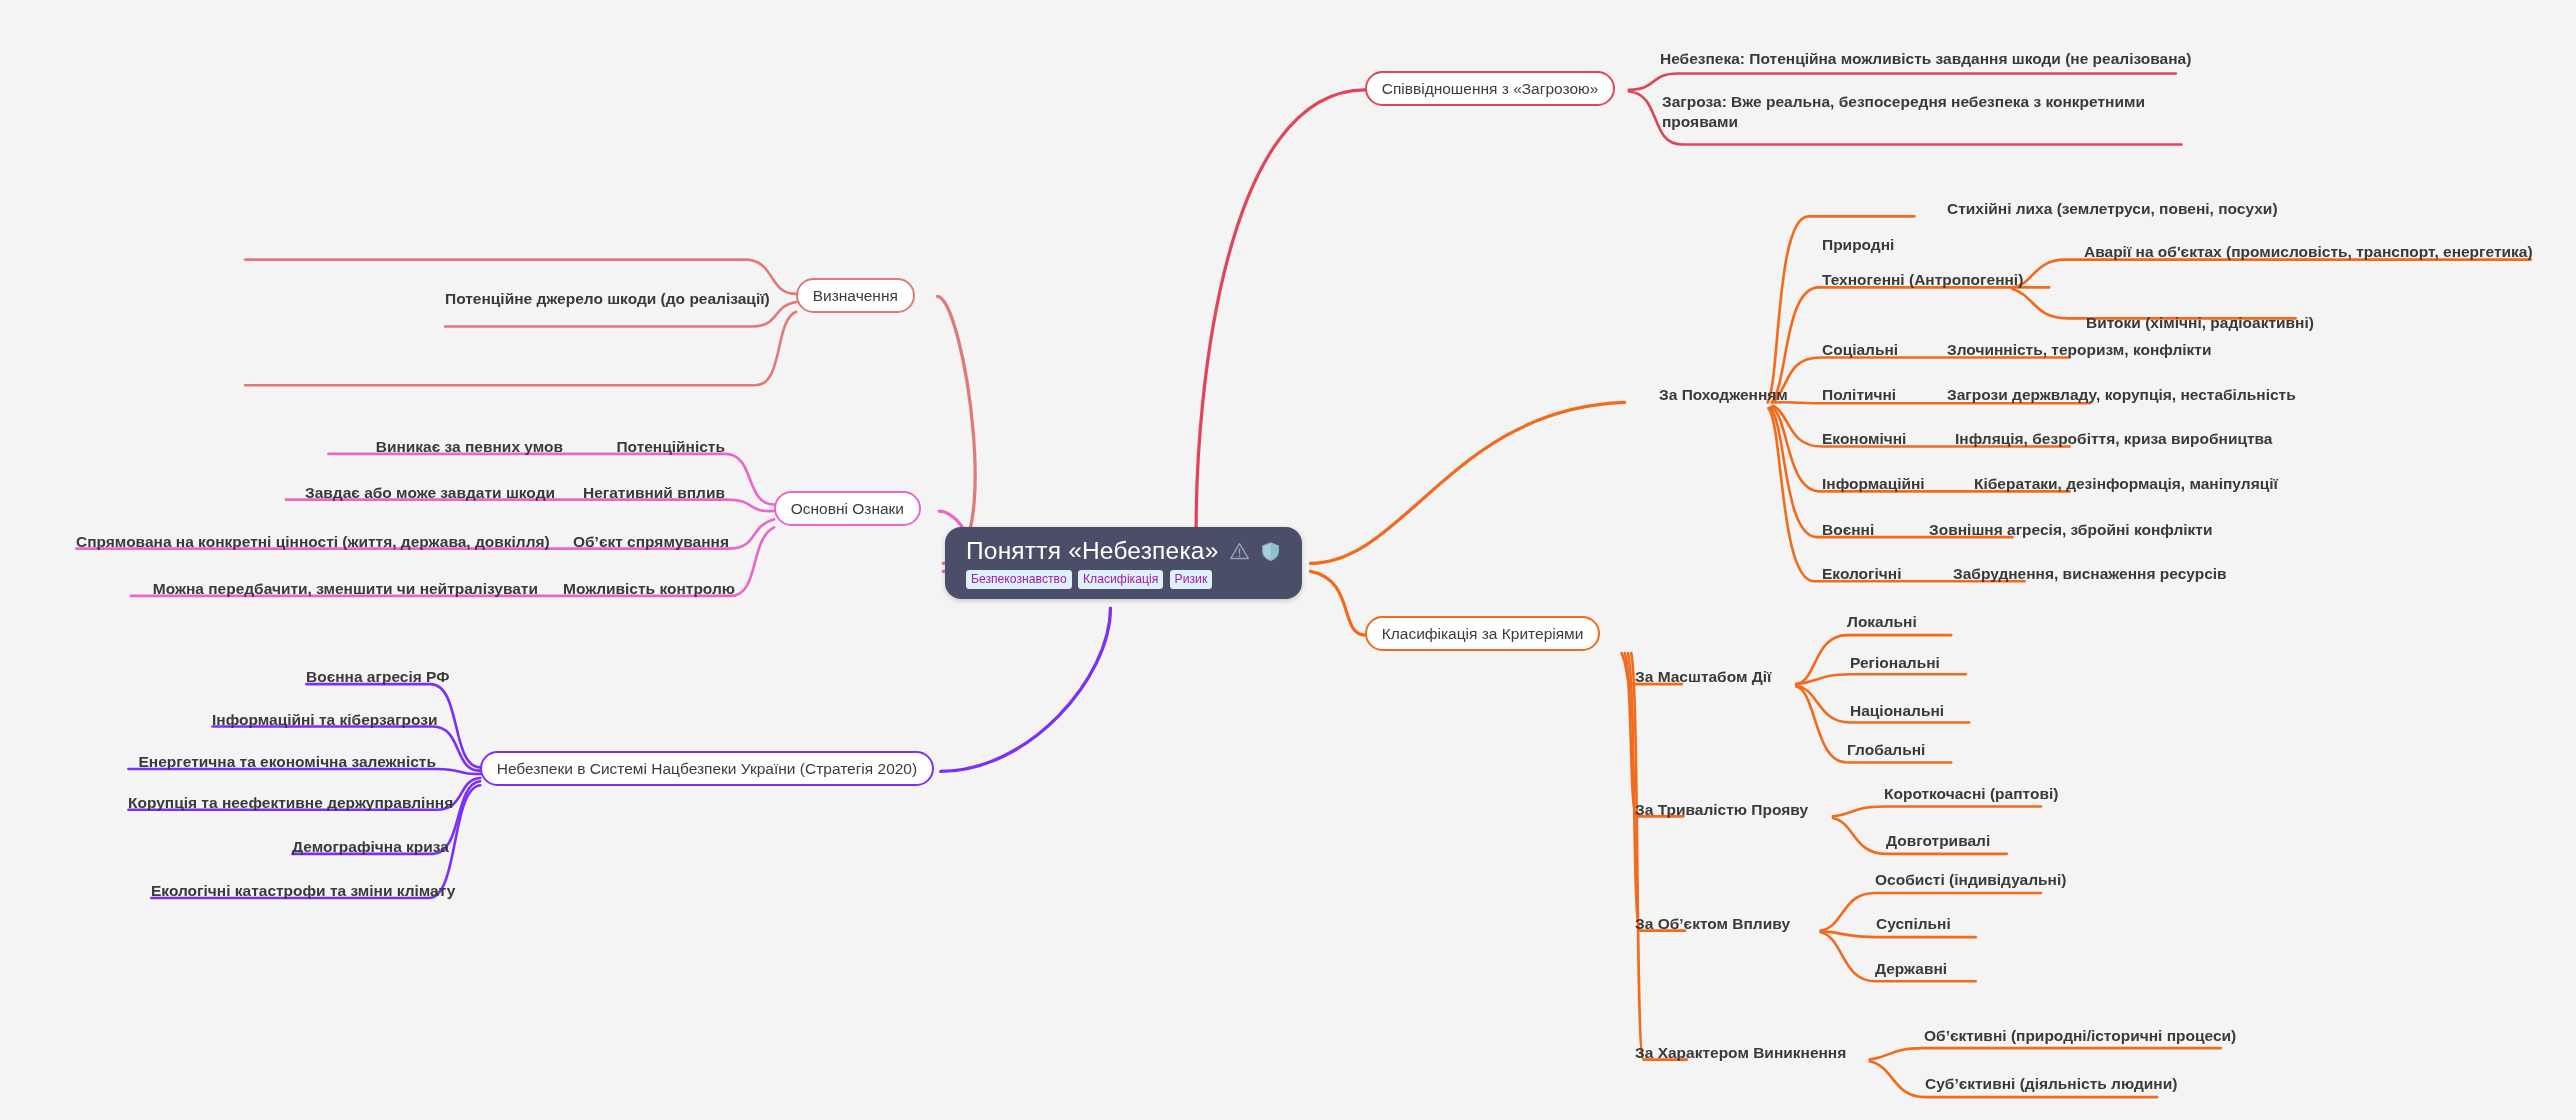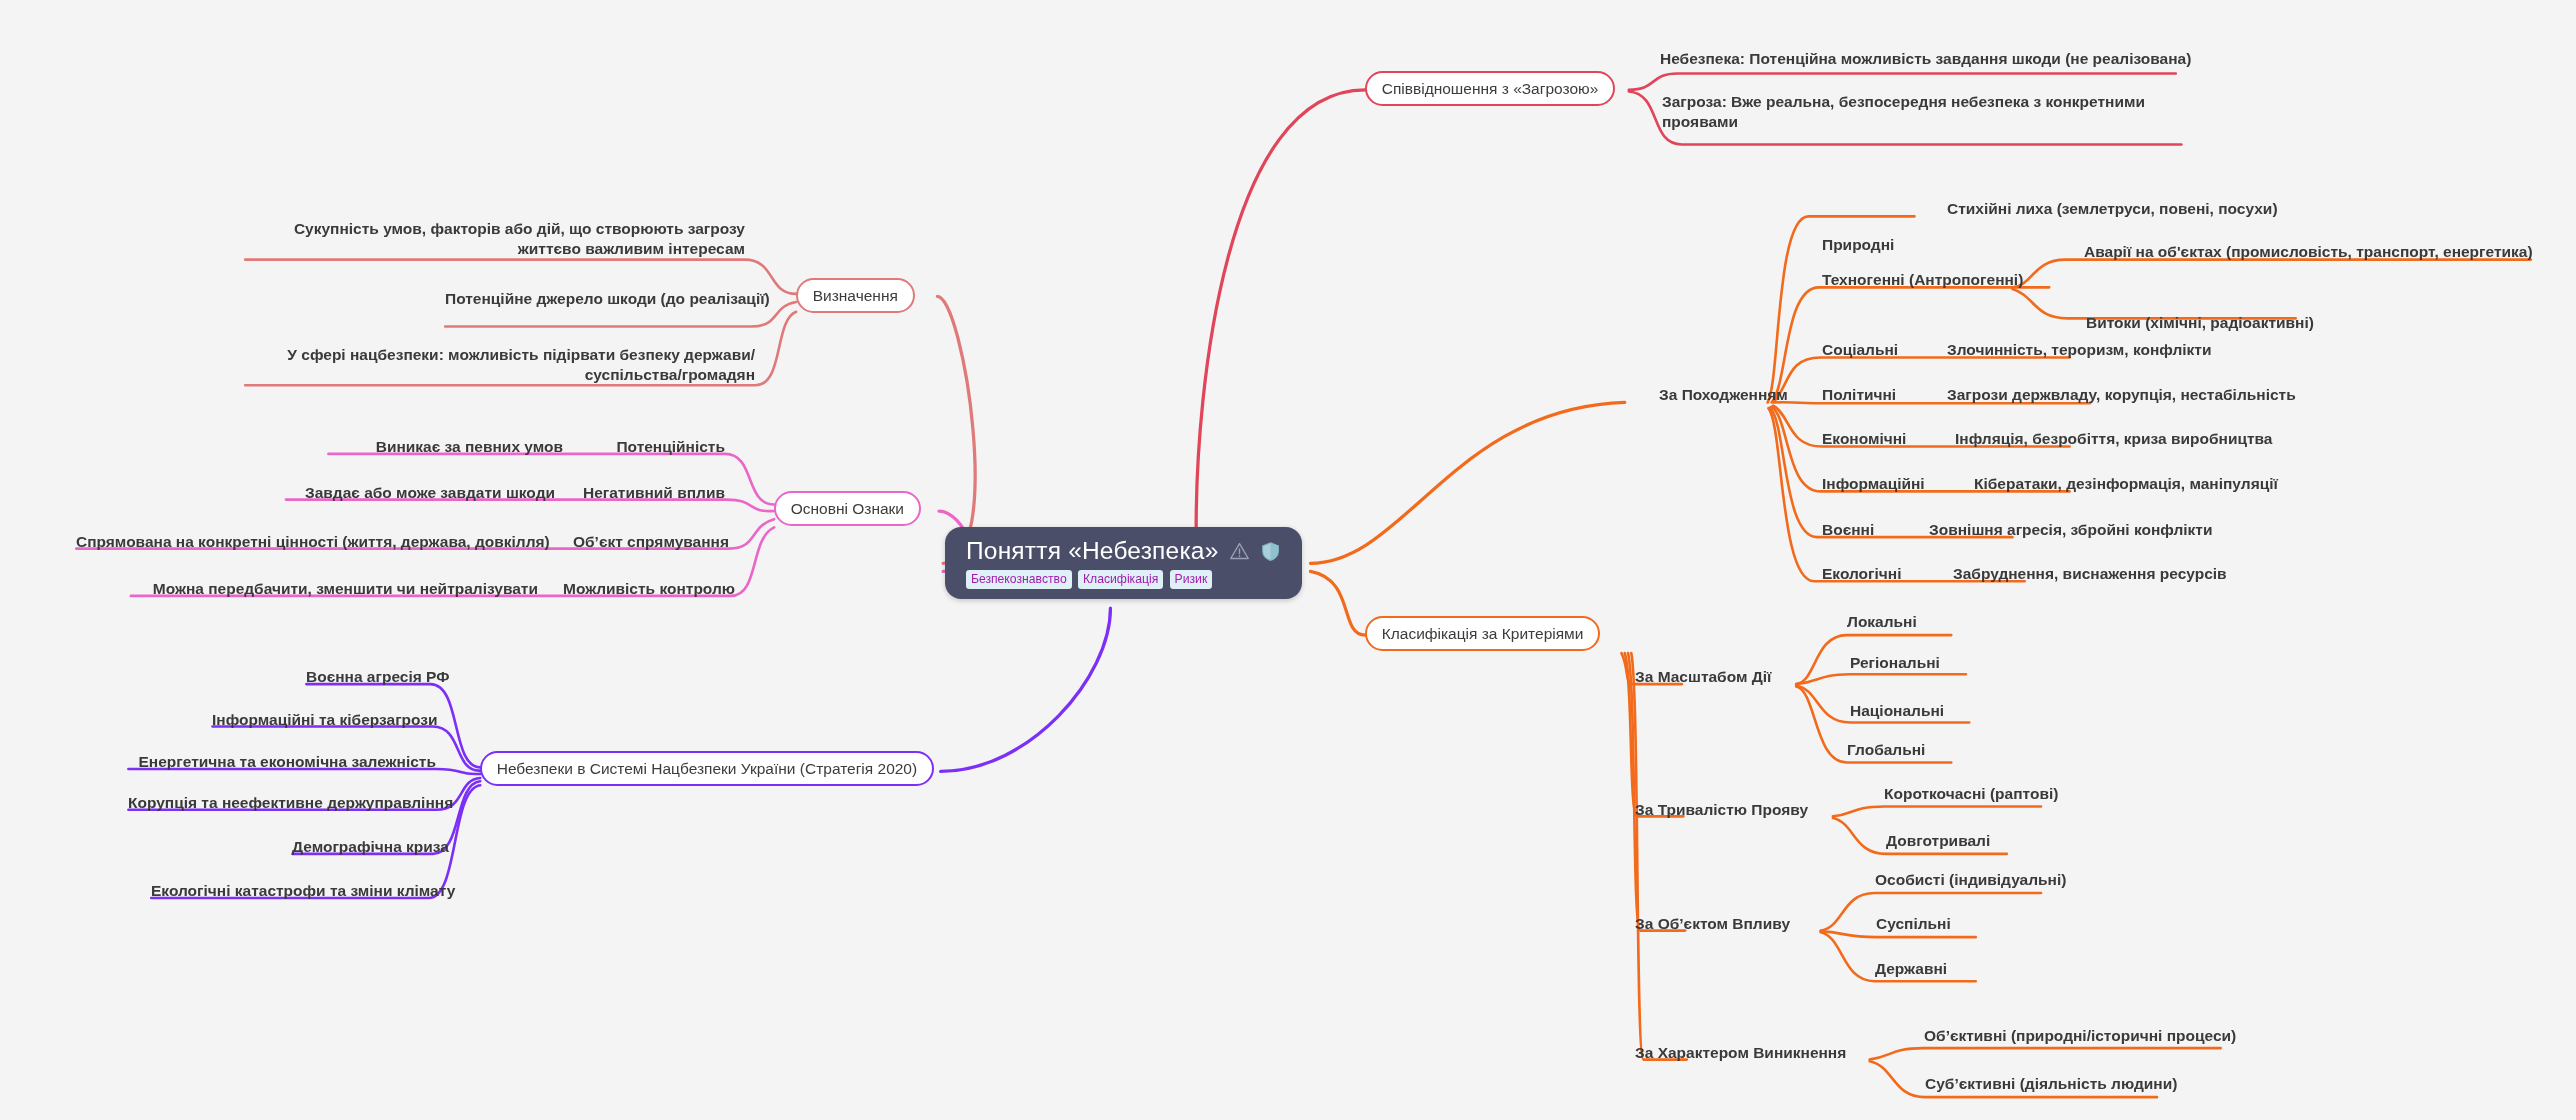--- a/index.html
+++ b/index.html
@@ -163,23 +163,21 @@
       <span class="tag">Класифікація</span>
       <span class="tag">Ризик</span>
     </div>
   </div>
 
   <div class="pill red" style="left:1365px;top:71px;">Співвідношення з «Загрозою»</div>
   <div class="txt wrap" style="left:1660px;top:49px;width:572px;">Небезпека: Потенційна можливість завдання шкоди (не реалізована)</div>
   <div class="txt wrap" style="left:1662px;top:92px;width:490px;">Загроза: Вже реальна, безпосередня небезпека з конкретними проявами</div>
 
   <div class="pill salmon" style="left:796px;top:278px;">Визначення</div>
-  <div class="txt wrap r" style="left:245px;top:219px;width:500px;">Сукупність умов, факторів або дій, що створюють загрозу життєво важливим інтересам</div>
   <div class="txt r" style="left:445px;top:289px;width:300px;">Потенційне джерело шкоди (до реалізації)</div>
-  <div class="txt wrap r" style="left:245px;top:345px;width:510px;">У сфері нацбезпеки: можливість підірвати безпеку держави/суспільства/громадян</div>
 
   <div class="pill pink" style="left:774px;top:491px;">Основні Ознаки</div>
 
   <div class="txt r" style="left:596px;top:437px;width:129px;">Потенційність</div>
   <div class="txt r" style="left:328px;top:437px;width:235px;">Виникає за певних умов</div>
 
   <div class="txt r" style="left:580px;top:483px;width:145px;">Негативний вплив</div>
   <div class="txt r" style="left:286px;top:483px;width:269px;">Завдає або може завдати шкоди</div>
 
   <div class="txt r" style="left:563px;top:532px;width:166px;">Об’єкт спрямування</div>

